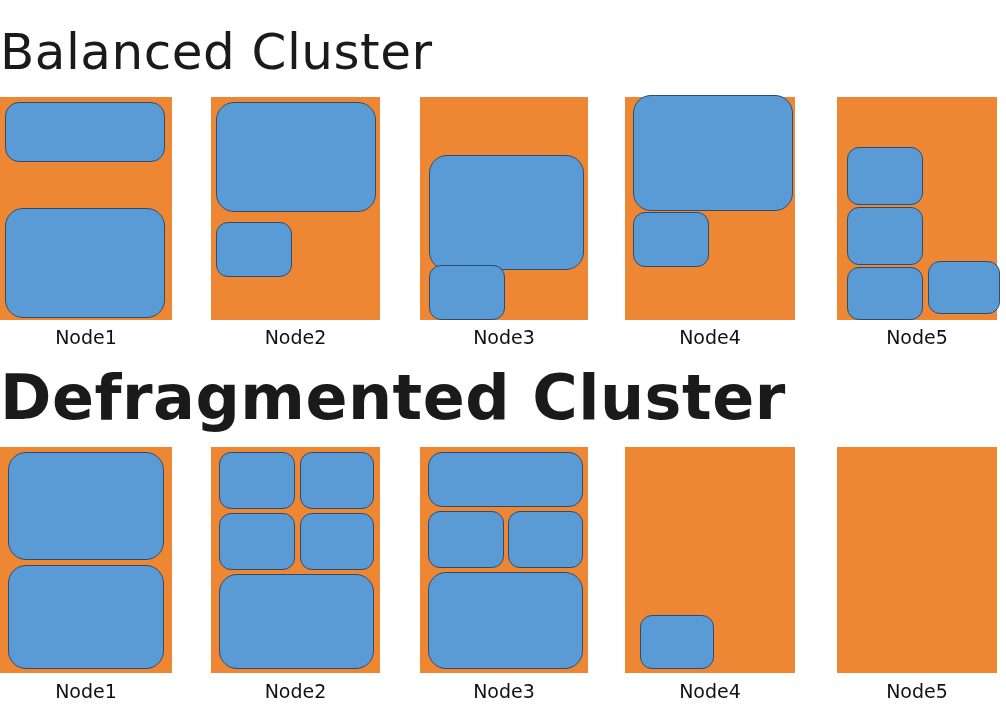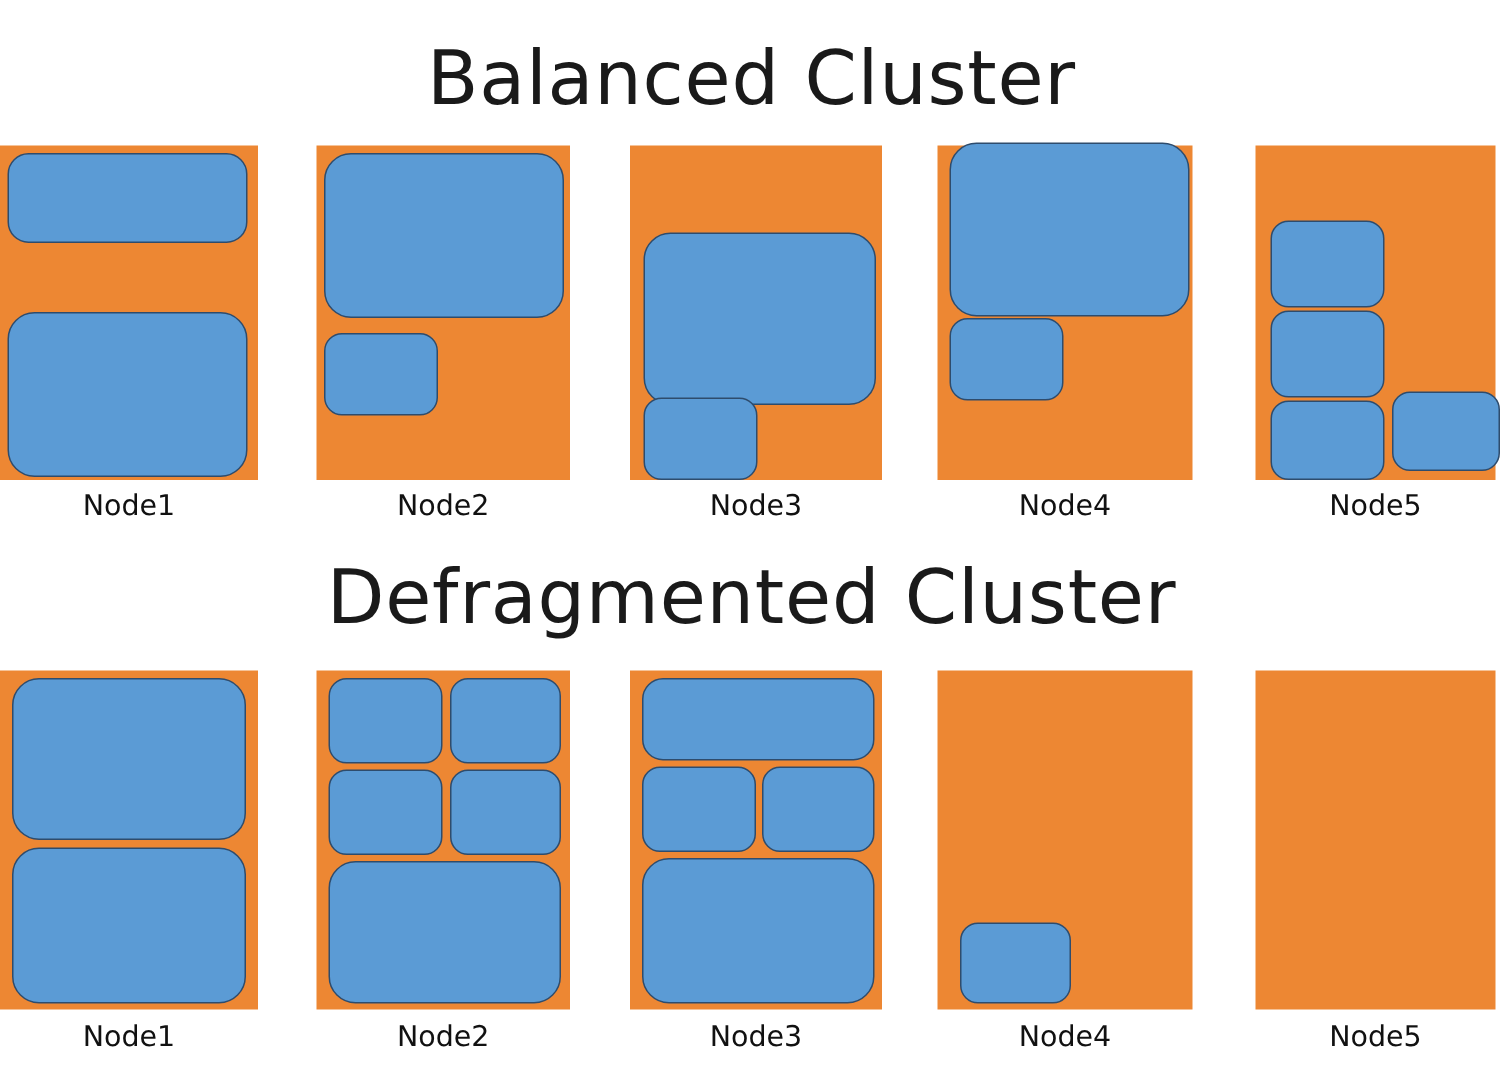--- a/index.html
+++ b/index.html
@@ -9,29 +9,28 @@
     background:#ffffff;
     font-family:"DejaVu Sans", sans-serif;
     overflow:hidden;
     position:relative;
   }
   #stage{position:relative;width:1006px;height:721px;}
 
   .section-title{
     position:absolute;
     left:0;right:4px;
-    text-align:center;
     font-family:"DejaVu Sans", sans-serif;
     font-weight:400;
     color:#1a1a1a;
     white-space:nowrap;
     letter-spacing:0.5px;
   }
   #title-balanced{top:24px;font-size:50px;line-height:56px;}
-  #title-defragmented{top:370px;font-size:50px;line-height:56px;}
+  #title-defragmented{top:370px;font-size:62px;line-height:56px;font-weight:bold;}
 
   .node{position:absolute;}
   .node-panel{
     position:absolute;
     left:0;top:0;
     width:100%;
     background:#ED8733;
   }
   .vm{
     position:absolute;

